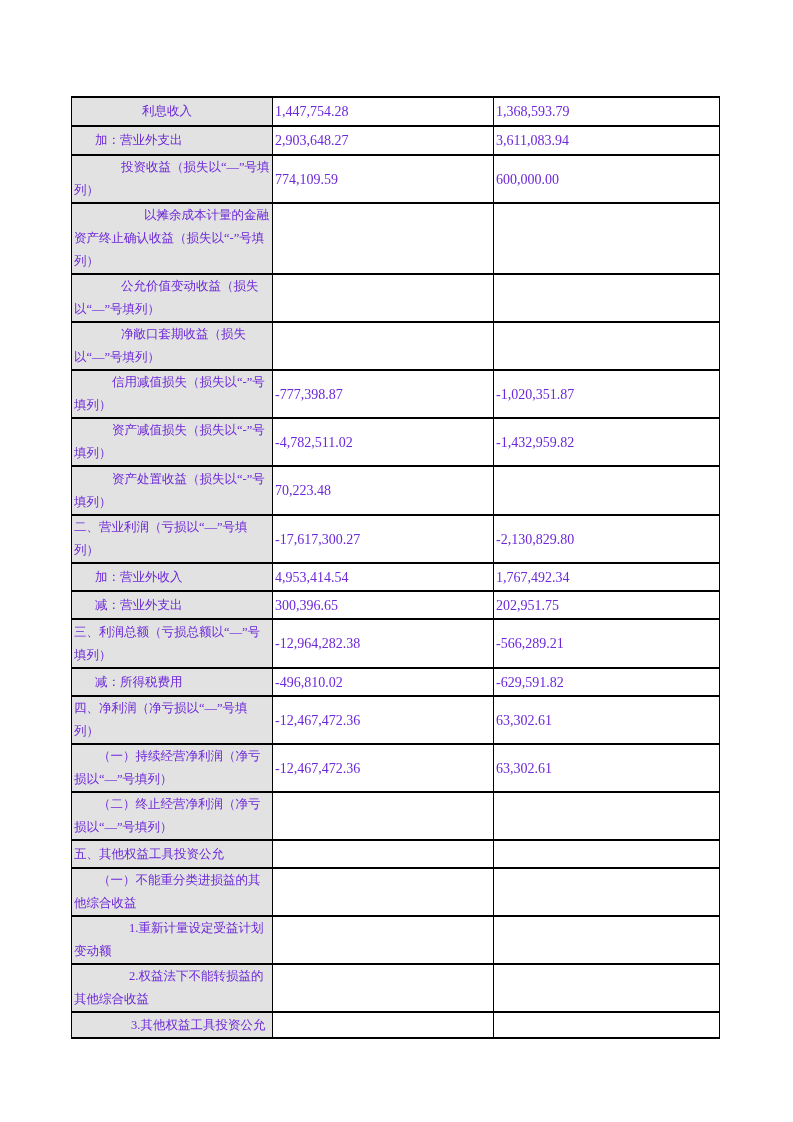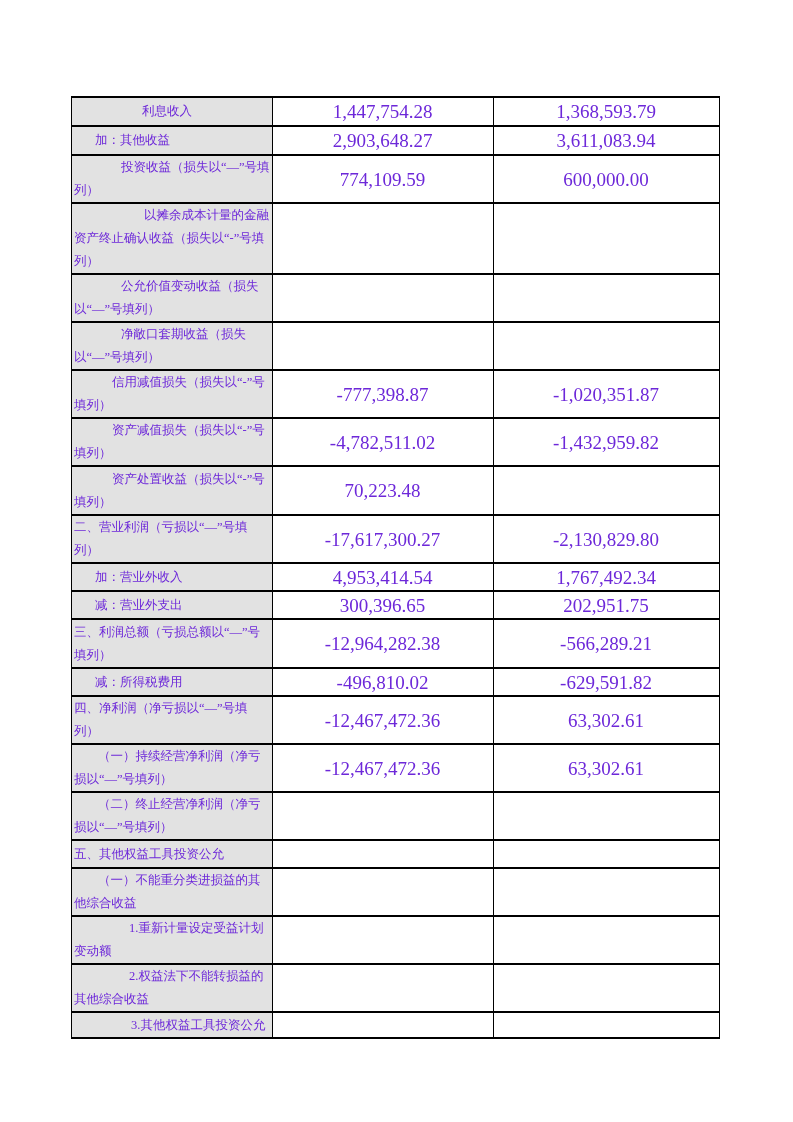--- a/index.html
+++ b/index.html
@@ -36,23 +36,23 @@
   }
   td.label-cell {
     background: #e2e2e2;
     font-size: 12.5px;
     line-height: 23px;
     text-align: left;
     padding: 0 2px;
   }
   td.value-cell {
     background: #ffffff;
-    font-size: 19px;
+    font-size: 14px;
     line-height: 23px;
-    text-align: center;
+    text-align: left;
     padding: 0 3px 0 2px;
     white-space: nowrap;
   }
 </style>
 </head>
 <body>
 
 <div class="page">
   <table class="statement">
     <colgroup>
@@ -60,21 +60,21 @@
       <col style="width:221px">
       <col style="width:226px">
     </colgroup>
     <tbody id="statement-body">
         <tr>
           <td class="label-cell" style="text-indent: 68px; height: 27px;">利息收入</td>
           <td class="value-cell">1,447,754.28</td>
           <td class="value-cell">1,368,593.79</td>
         </tr>
         <tr>
-          <td class="label-cell" style="text-indent: 21px; height: 27px;">加：其他收益</td>
+          <td class="label-cell" style="text-indent: 21px; height: 27px;">加：营业外支出</td>
           <td class="value-cell">2,903,648.27</td>
           <td class="value-cell">3,611,083.94</td>
         </tr>
         <tr>
           <td class="label-cell" style="text-indent: 47px; height: 42px;">投资收益（损失以“—”号填列）</td>
           <td class="value-cell">774,109.59</td>
           <td class="value-cell">600,000.00</td>
         </tr>
         <tr>
           <td class="label-cell" style="text-indent: 70px; height: 64px;">以摊余成本计量的金融资产终止确认收益（损失以“-”号填列）</td>

